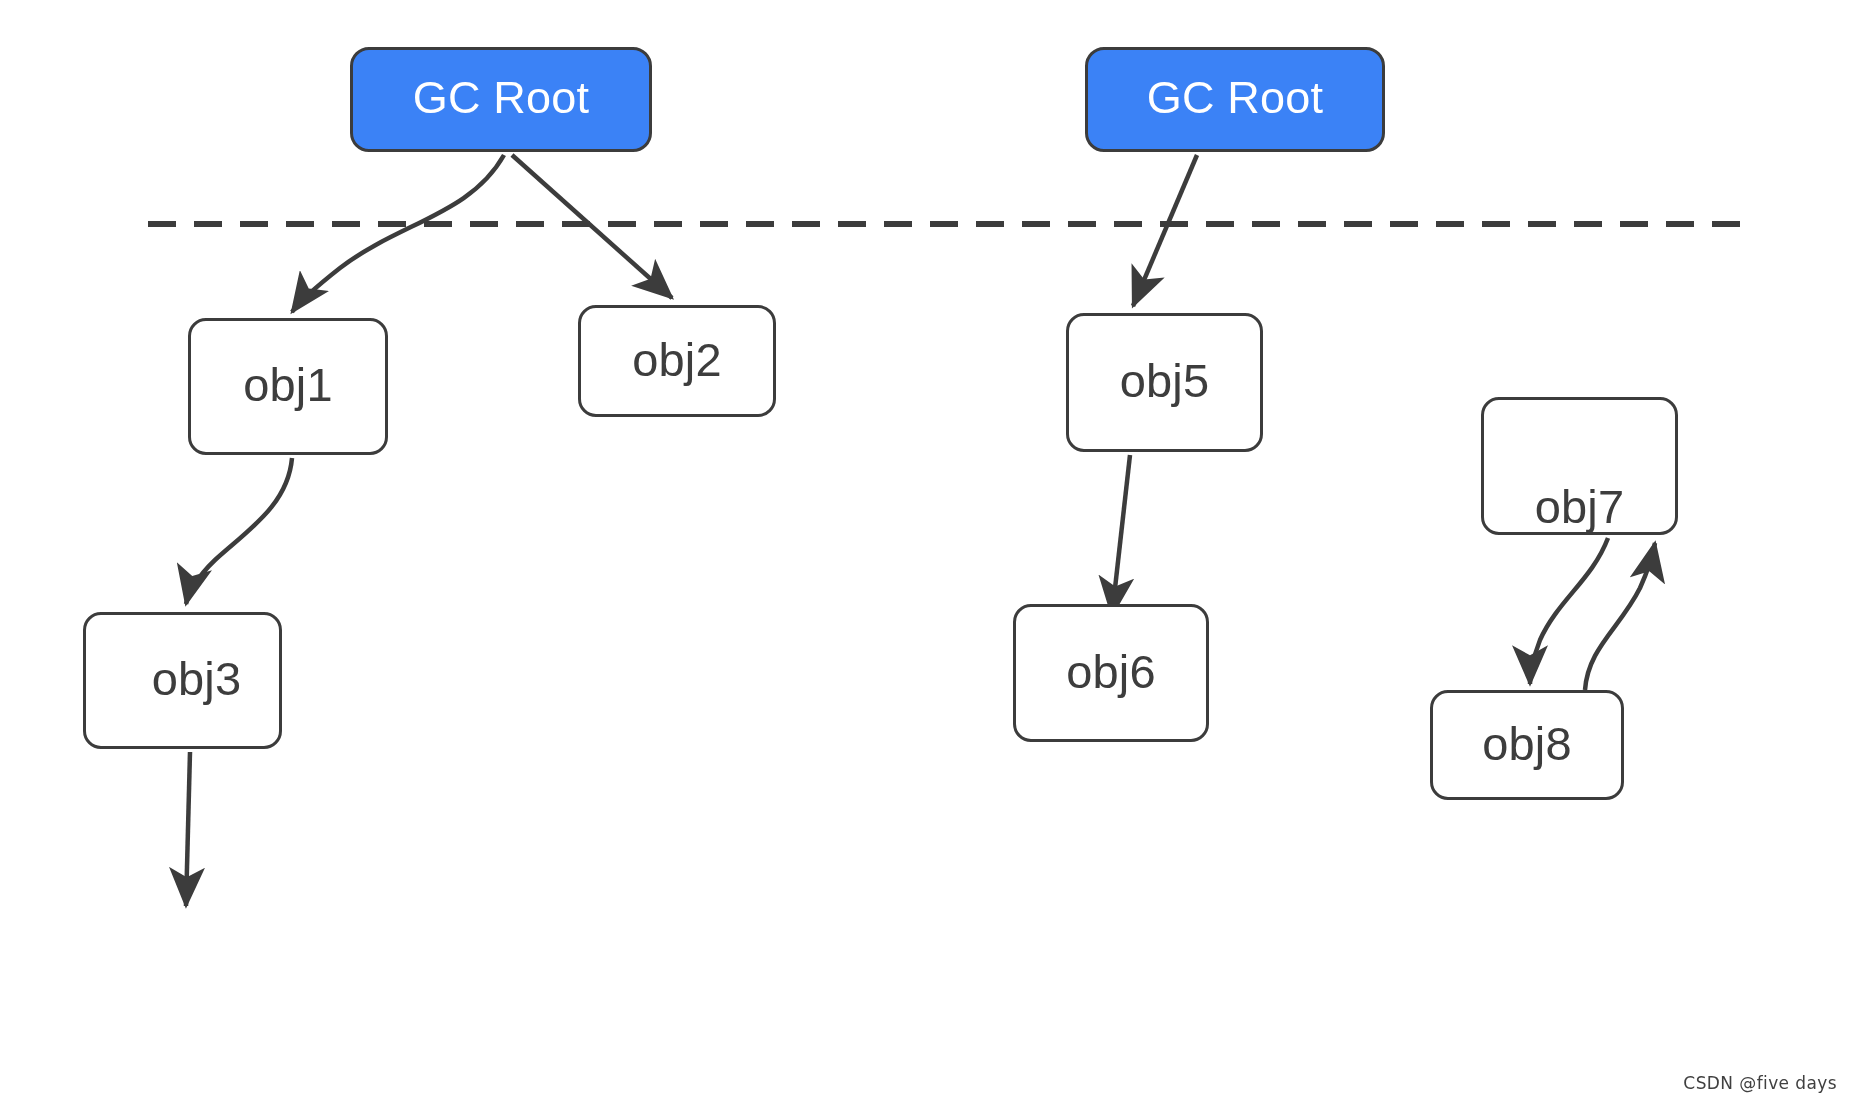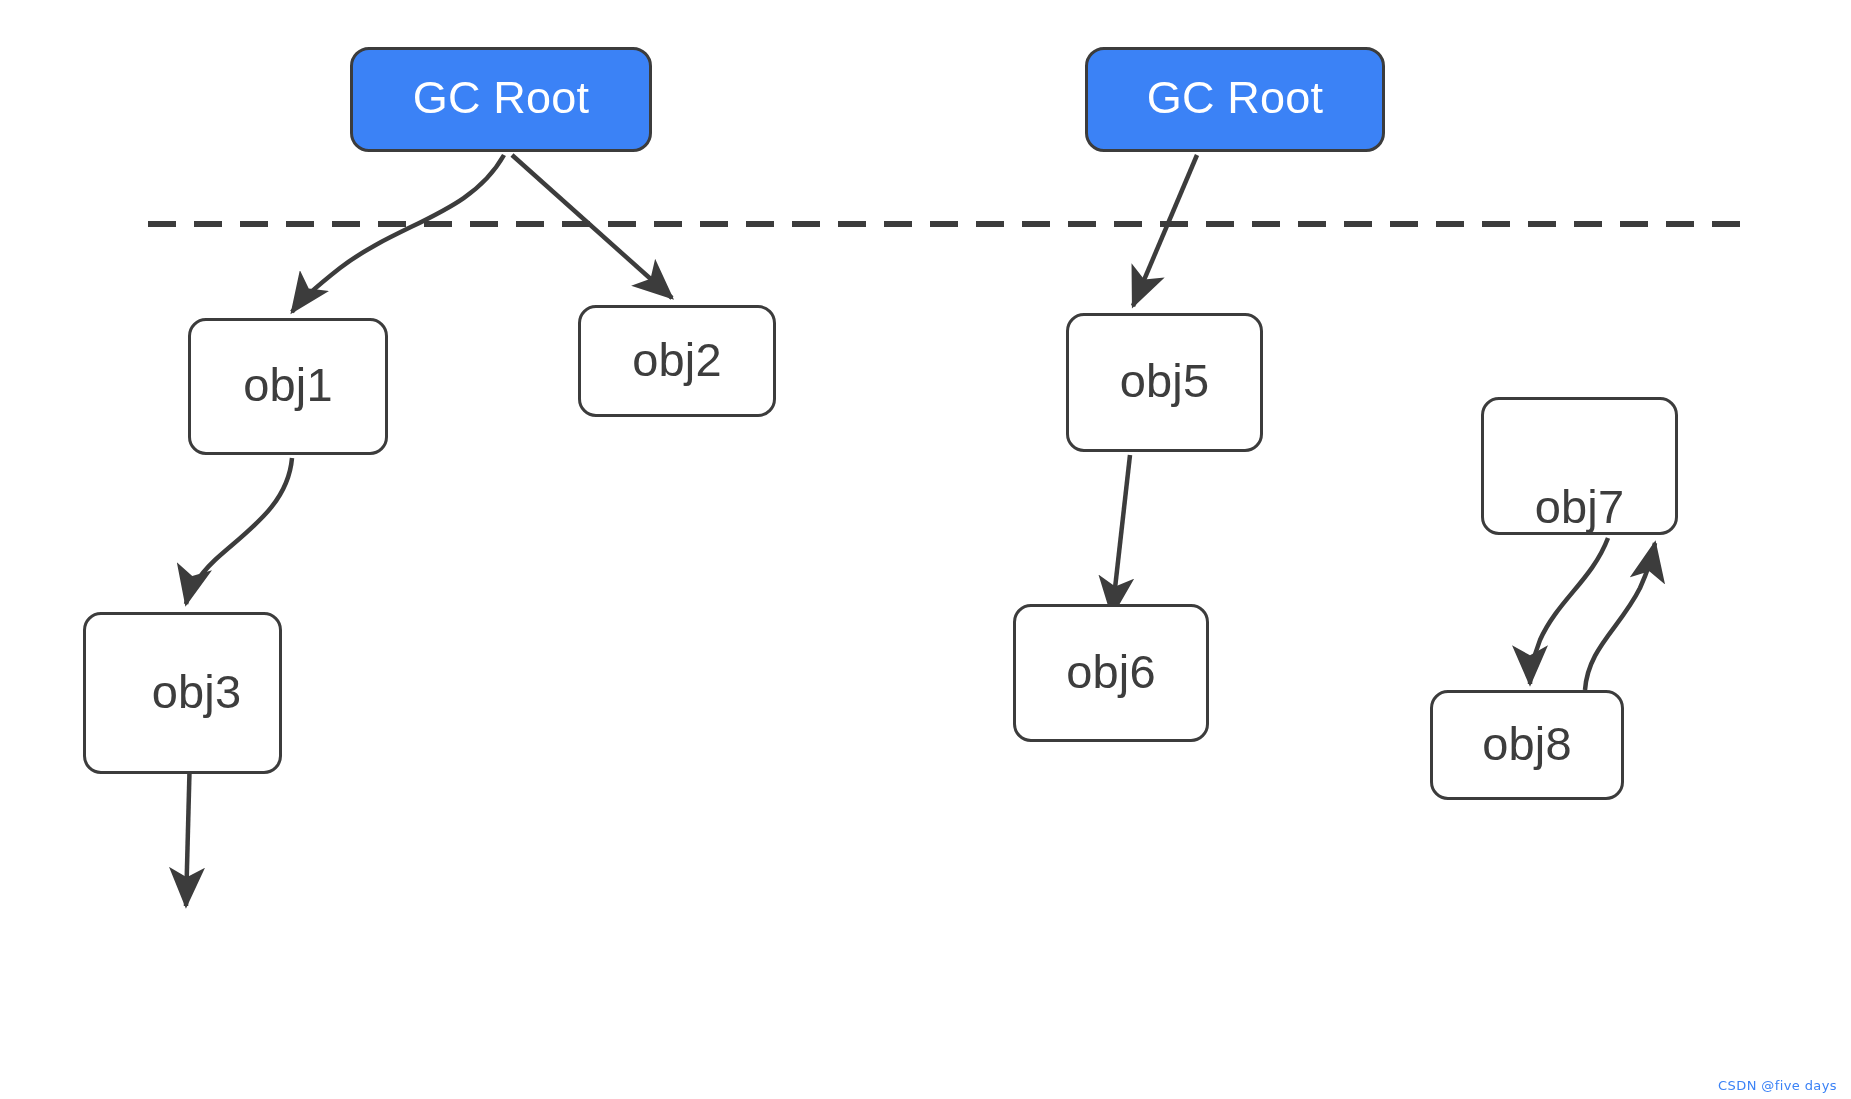--- a/index.html
+++ b/index.html
@@ -48,22 +48,22 @@
     border-radius: 19px;
   }
   .node-label {
     display: block;
     transform: translateY(-2px);
   }
   .watermark {
     position: absolute;
     right: 14px;
     bottom: 6px;
-    color: #3b82f6;
-    font-size: 13px;
+    color: #404040;
+    font-size: 17px;
     font-family: "DejaVu Sans", sans-serif;
     letter-spacing: 0.4px;
     white-space: nowrap;
   }
 </style>
 </head>
 <body>
 
 <div id="canvas">
 
@@ -102,21 +102,21 @@
   </div>
 
   <div class="node" style="left:188px; top:318px; width:200px; height:137px;">
     <span class="node-label">obj1</span>
   </div>
 
   <div class="node" style="left:578px; top:305px; width:198px; height:112px;">
     <span class="node-label">obj2</span>
   </div>
 
-  <div class="node" style="left:83px; top:612px; width:199px; height:162px;padding-left:28px;">
+  <div class="node" style="left:83px; top:612px; width:199px; height:137px;padding-left:28px;">
     <span class="node-label">obj3</span>
   </div>
 
 
   <div class="node" style="left:1030px; top:313px; width:197px; height:139px;margin-left:36px;">
     <span class="node-label">obj5</span>
   </div>
 
   <div class="node" style="left:1013px; top:604px; width:196px; height:138px;">
     <span class="node-label">obj6</span>

